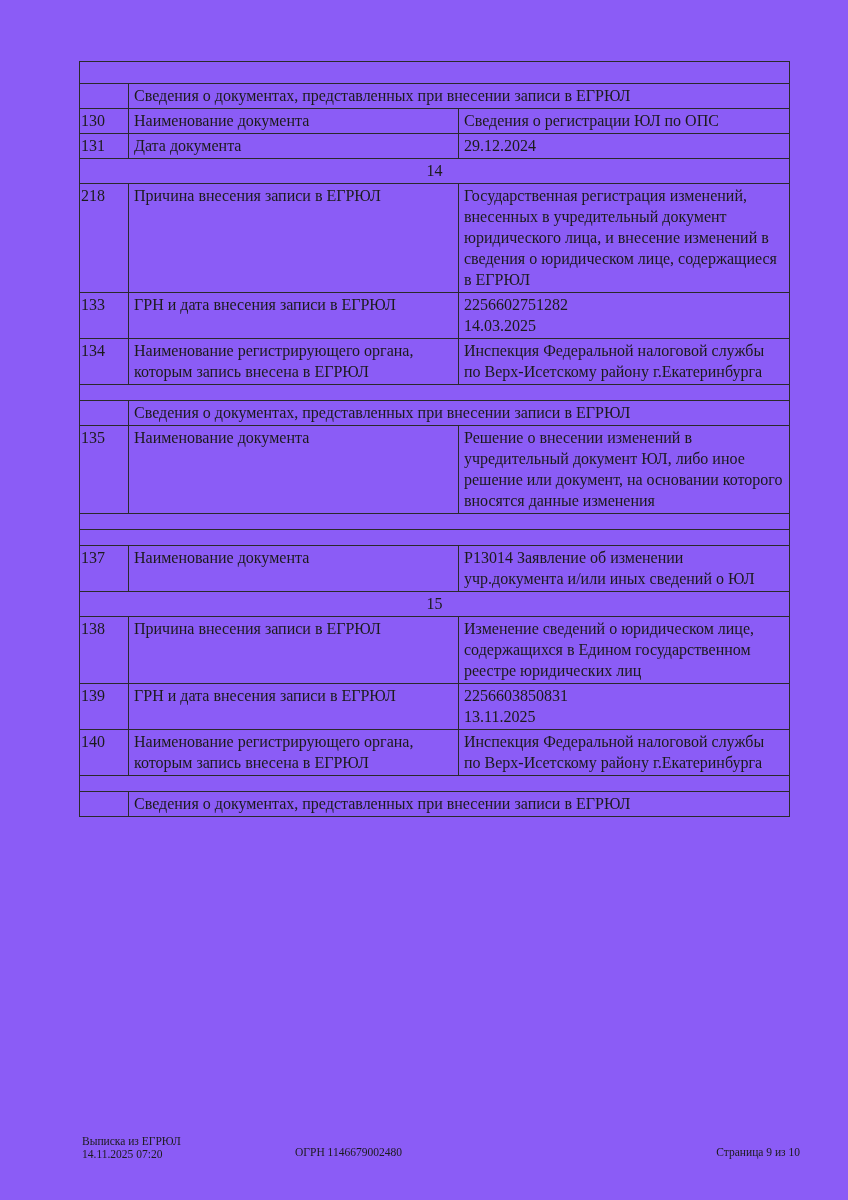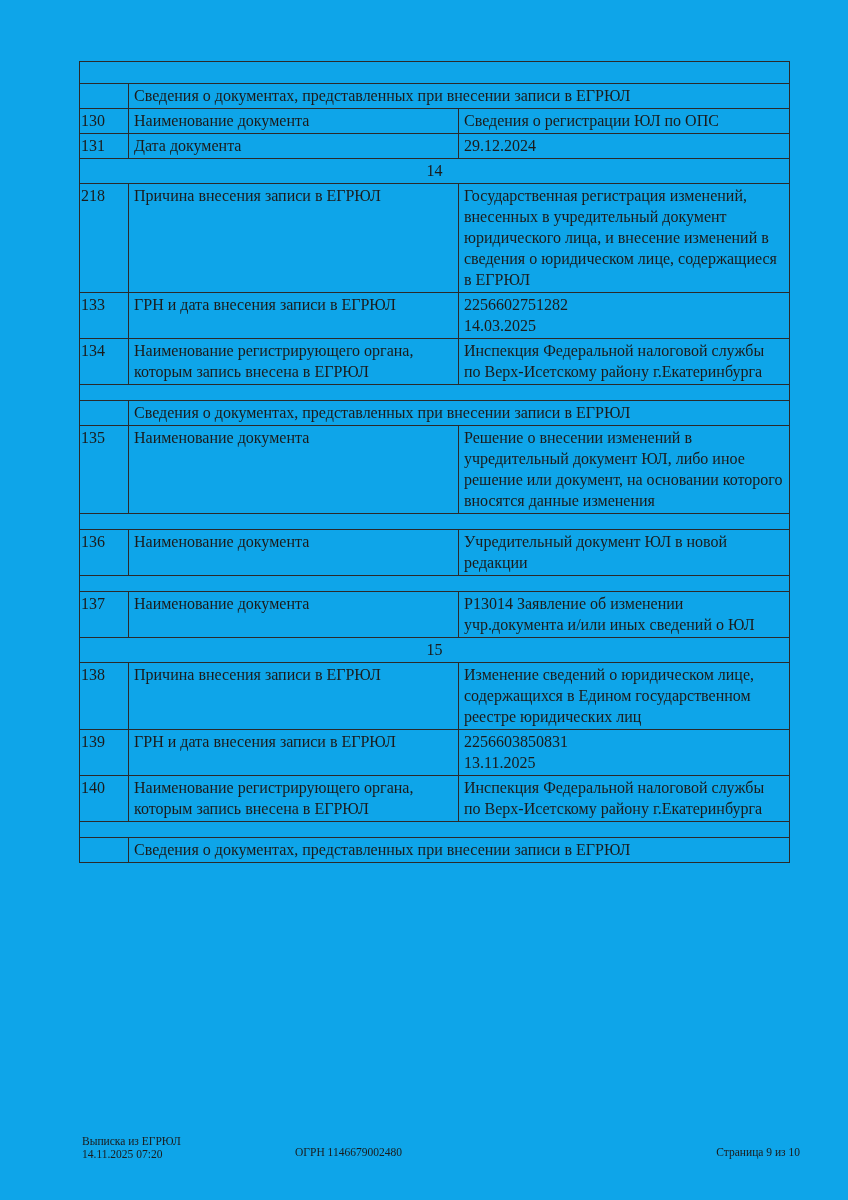--- a/index.html
+++ b/index.html
@@ -5,21 +5,21 @@
 <style>
   html, body {
     margin: 0;
     padding: 0;
     background: #ffffff;
   }
   .page {
     position: relative;
     width: 848px;
     height: 1200px;
-    background: #0ea5e9;
+    background: #8b5cf6;
     font-family: "Liberation Serif", "DejaVu Serif", serif;
     color: #1b1b1b;
     overflow: hidden;
   }
   table.doc {
     position: absolute;
     left: 79px;
     top: 61px;
     width: 710px;
     border-collapse: collapse;
@@ -130,25 +130,20 @@
           <td colspan="2">Сведения о документах, представленных при внесении записи в ЕГРЮЛ</td>
         </tr>
         <tr class="field">
           <td class="num">135</td>
           <td>Наименование документа</td>
           <td class="value">Решение о внесении изменений в учредительный документ ЮЛ, либо иное решение или документ, на основании которого вносятся данные изменения</td>
         </tr>
         <tr class="spacer">
           <td colspan="3"></td>
         </tr>
-        <tr class="field">
-          <td class="num">136</td>
-          <td>Наименование документа</td>
-          <td class="value">Учредительный документ ЮЛ в новой редакции</td>
-        </tr>
         <tr class="spacer">
           <td colspan="3"></td>
         </tr>
         <tr class="field">
           <td class="num">137</td>
           <td>Наименование документа</td>
           <td class="value">Р13014 Заявление об изменении учр.документа и/или иных сведений о ЮЛ</td>
         </tr>
         <tr class="section">
           <td colspan="3">15</td>

